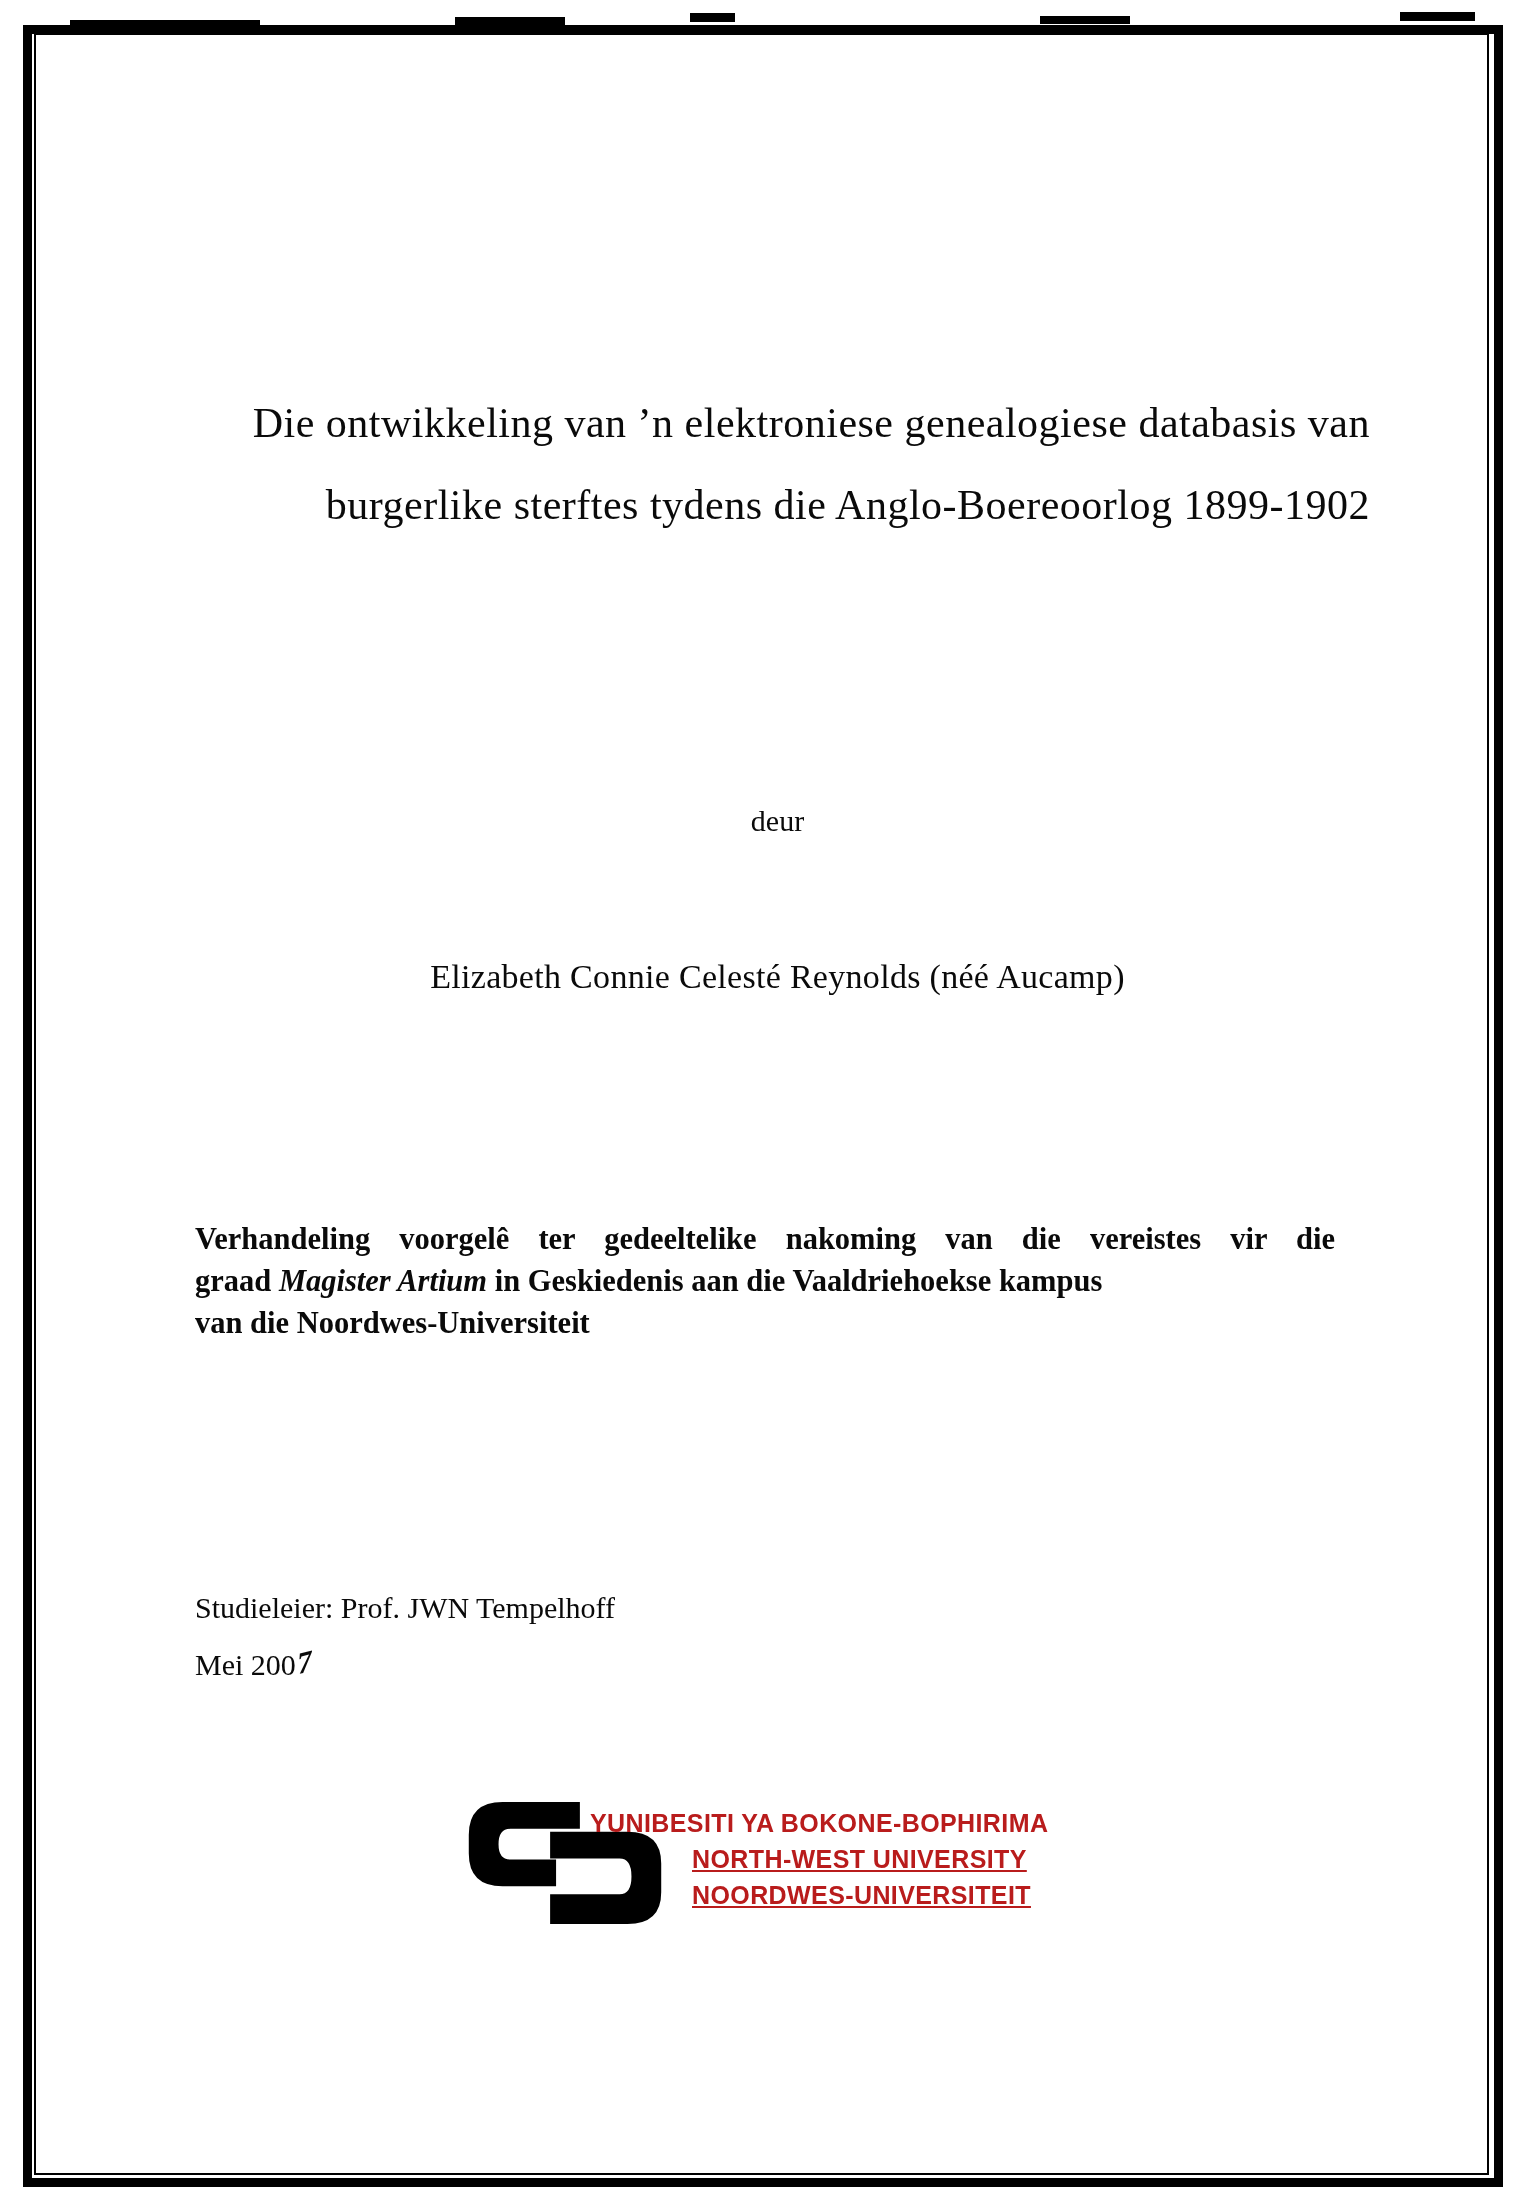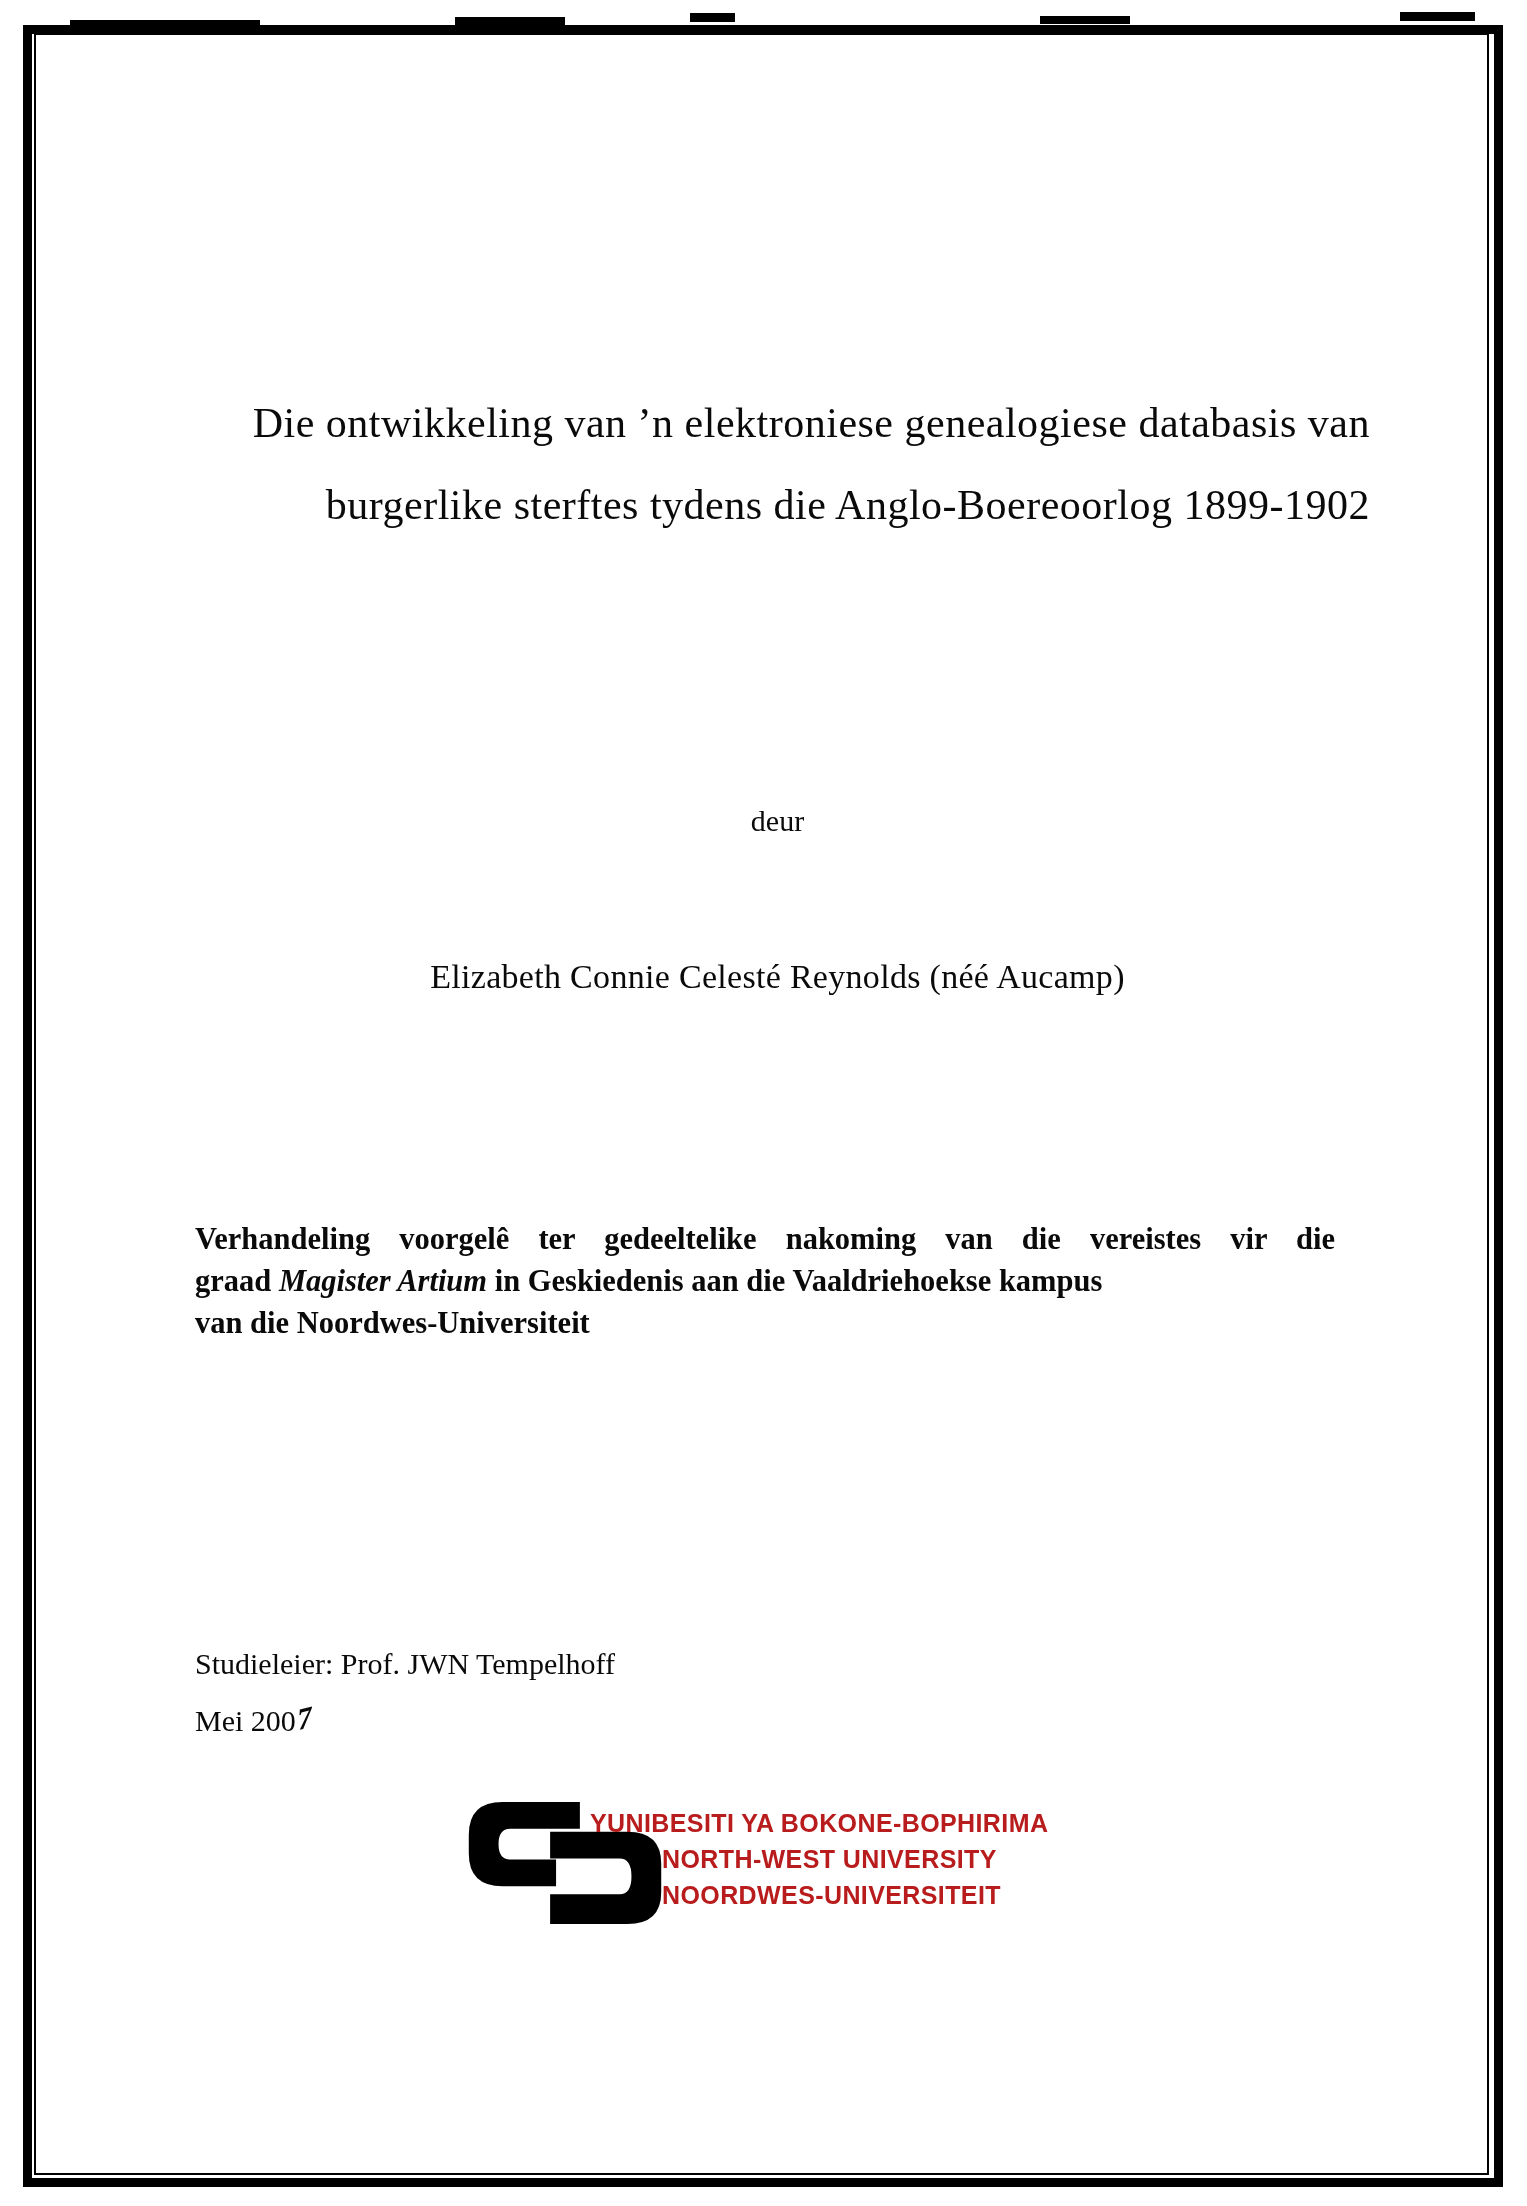--- a/index.html
+++ b/index.html
@@ -62,21 +62,21 @@
   }
   .statement .justified {
     text-align: justify;
     text-align-last: justify;
   }
   .statement .italic {
     font-style: italic;
   }
   .supervisor-block {
     position: absolute;
-    left: 195px; top: 1635px;
+    left: 195px; top: 1579px;
     font-size: 30px;
     line-height: 57px;
   }
   .date-seven {
     display: inline-block;
     font-weight: 600;
     transform: rotate(-14deg) skewX(-18deg) translateY(-2px);
     transform-origin: 50% 80%;
   }
   .logo-mark {
@@ -89,21 +89,22 @@
     left: 590px; top: 1805px;
     font-family: "Liberation Sans", "DejaVu Sans", sans-serif;
     font-size: 25px;
     line-height: 36px;
     font-weight: 600;
     letter-spacing: 0.4px;
     color: #b91c1c;
     white-space: nowrap;
   }
   .logo-text .indented {
-    margin-left: 72px;
+    margin-left: 102px;
+    text-decoration: underline;
   }
 </style>
 </head>
 <body>
 
 <div class="page">
 
   <div class="artifact" style="left:70px;  top:20px; width:190px; height:7px;"></div>
   <div class="artifact" style="left:455px; top:17px; width:110px; height:9px;"></div>
   <div class="artifact" style="left:690px; top:13px; width:45px;  height:9px;"></div>

